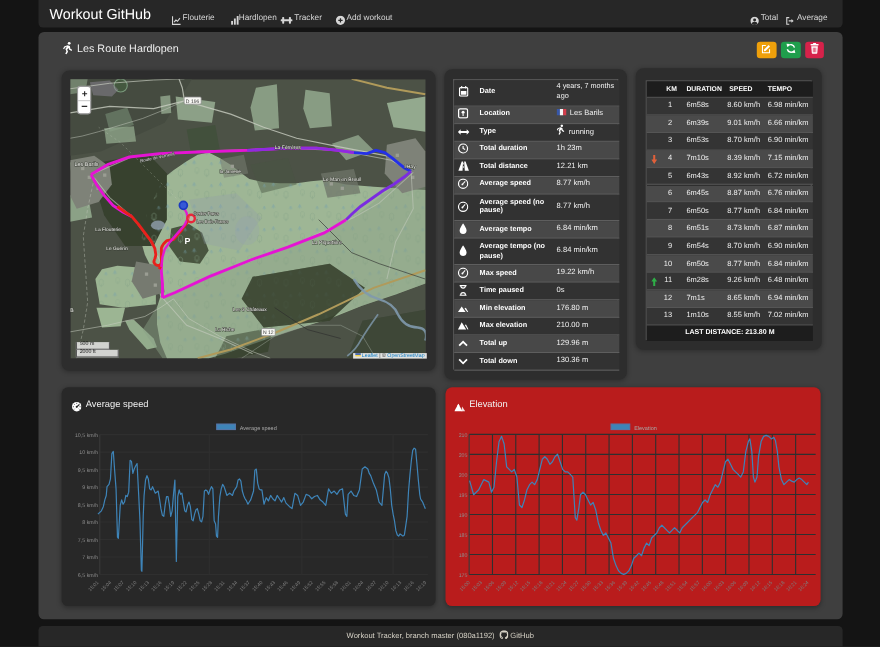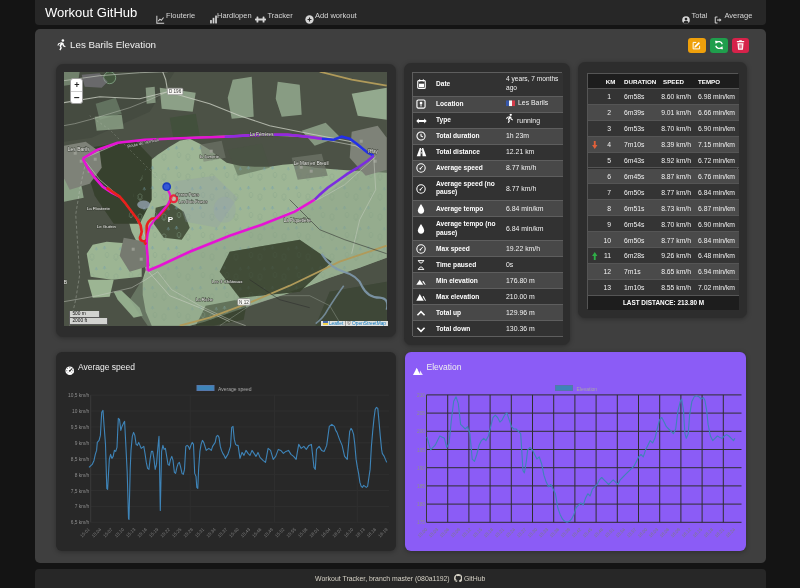--- a/index.html
+++ b/index.html
@@ -46,21 +46,21 @@
         <path d="M11 4.5 L15 8 L11 11.5 z" fill="#d6d6d6" stroke="none"></path>
         <path d="M6 8 H12" stroke-width="2.2"></path>
       </svg></span>
 <span class="abs" style="left:689.5px;top:10.5px;font-size:7.5px;color:#d6d6d6">Average</span>
 </div>
 <div class="abs" style="left:35px;top:29px;width:730.5px;height:534px;background:#3f3f3f;border-radius:5px">
     <span class="abs" style="left:22px;top:8.2px"><svg width="10" height="12" viewBox="0 0 12 16" fill="#fff">
         <circle cx="7.2" cy="1.9" r="1.7"></circle>
         <path d="M5.2 4.2 L8 5.2 L8.6 8.4 L10.8 9.6 L10.2 11 L7.2 9.6 L6.6 7.4 L4.8 9.2 L5.8 12 L4 15.2 L2.4 14.4 L3.8 11.6 L2.6 8.6 L4.6 5.6 L2.2 6.8 L1 9 L-0.2 8.4 L1.2 5.6 z"></path>
       </svg></span>
-    <span class="abs" style="left:35px;top:10px;font-size:9.8px;color:#f0f0f0">Les Barils Elevation</span>
+    <span class="abs" style="left:35px;top:10px;font-size:9.8px;color:#f0f0f0">Les Route Hardlopen</span>
     <span class="abs" style="left:653px;top:8.5px;width:17.5px;height:15px;background:#efa00b;border-radius:3px;text-align:center;line-height:14px"><svg width="9" height="9" viewBox="0 0 16 16" fill="none" stroke="#fff" stroke-width="1.7">
         <path d="M12 1.8 L14.2 4 L7 11.2 L4.2 11.8 L4.8 9 z" fill="#fff" stroke="none"></path>
         <path d="M13.5 8.5 V14 H2 V2.5 H7.5"></path>
       </svg></span>
     <span class="abs" style="left:675px;top:8.5px;width:17.5px;height:15px;background:#1f9e4c;border-radius:3px;text-align:center;line-height:14px"><svg width="10" height="10" viewBox="0 0 16 16" fill="none">
         <path d="M13.2 6.8 A5.6 5.6 0 0 0 3.6 4.4" stroke="#fff" stroke-width="2.1"></path>
         <path d="M2.8 9.2 A5.6 5.6 0 0 0 12.4 11.6" stroke="#fff" stroke-width="2.1"></path>
         <path d="M1.6 1.2 L6.4 1.6 L2.8 6.4 z" fill="#fff"></path>
         <path d="M14.4 14.8 L9.6 14.4 L13.2 9.6 z" fill="#fff"></path>
       </svg></span>
@@ -476,21 +476,21 @@
         <text x="286.2" y="177.8" font-size="4.5" fill="#7e7e7e" text-anchor="end" transform="rotate(-45 286.2 177.8)">16:07</text>
         <text x="297.6" y="177.8" font-size="4.5" fill="#7e7e7e" text-anchor="end" transform="rotate(-45 297.6 177.8)">16:10</text>
         <text x="309.1" y="177.8" font-size="4.5" fill="#7e7e7e" text-anchor="end" transform="rotate(-45 309.1 177.8)">16:13</text>
         <text x="320.5" y="177.8" font-size="4.5" fill="#7e7e7e" text-anchor="end" transform="rotate(-45 320.5 177.8)">16:16</text>
         <text x="332.0" y="177.8" font-size="4.5" fill="#7e7e7e" text-anchor="end" transform="rotate(-45 332.0 177.8)">16:19</text>
         <rect x="141" y="33.5" width="17" height="5" fill="#3e84b8" stroke="#57a"></rect>
         <text x="162" y="38.5" font-size="5" fill="#a8a8a8">Average speed</text>
         <polyline points="33,115.4 36.2,112.4 38,108.4 39.3,102.4 40.6,98.4 41.3,90.4 43.1,88.4 44.4,83.4 45.7,60.4 47,58.4 48.2,75.4 49.5,92.4 50.8,136.4 51.6,137.4 53.3,107.4 54.6,102.4 55.9,106.4 57.2,104.4 58.4,98.4 59.7,99.4 61,95.4 62.3,66.4 63.5,67.4 64.8,78.4 66,74.4 67.4,71.4 68.6,69.4 69.9,94.4 71.2,120.4 72.5,166.4 73,167.4 74.2,117.4 75,98.4 76.3,84.4 77.6,80.4 78.8,83.4 80.1,92.4 81.4,93.4 82.7,90.4 85.2,96.4 87.8,94.4 89,101.4 90.3,110.4 91.6,116.4 92.9,117.4 94.1,107.4 95.4,99.4 96.7,99.4 97.9,106.4 99.2,117.4 100.5,112.4 101.8,96.4 103,84.4 104.3,158.4 105.6,99.4 106.9,93.4 108.1,97.4 109.4,96.4 110.7,104.4 112,112.4 113.2,113.4 114.5,107.4 115.8,104.4 117,108.4 118.4,120.4 119.6,121.4 120.9,115.4 122.2,111.4 123.4,110.4 124.7,115.4 126,121.4 127.3,122.4 128.5,117.4 129.8,94.4 131.1,93.4 132.4,94.4 133.6,97.4 134.9,93.4 136.2,90.4 137.5,92.4 138.7,121.4 140,124.4 140.8,135.4 141.8,136.4 142.6,117.4 143.9,99.4 145.1,92.4 146.4,88.4 147.7,90.4 149,94.4 150.2,98.4 151.5,97.4 152.8,96.4 154.1,97.4 155.3,98.4 156.6,94.4 157.9,92.4 159.2,90.4 160.4,84.4 161.7,83.4 163,85.4 164.3,94.4 165.5,98.4 166.8,101.4 168.1,103.4 169.4,106.4 170.6,104.4 171.9,102.4 173.2,98.4 174.5,94.4 175.7,75.4 177,74.4 178.3,87.4 179.6,92.4 180.8,93.4 182.1,93.4 184,106.4 186,100.4 188,103.4 190,98.4 192,101.4 194,103.4 196,98.4 198,101.4 200,104.4 202,100.4 204,105.4 207,108.4 209.5,110.4 212.1,96.4 214.6,98.4 217.2,107.4 219.7,104.4 222.3,97.4 224.8,98.4 227.4,101.4 229.9,99.4 232.5,98.4 235,102.4 237.6,104.4 240.1,107.4 242.7,92.4 245.2,96.4 247.8,94.4 250.3,97.4 252.9,93.4 255.4,92.4 258,115.4 259.3,117.4 260.5,97.4 263.1,94.4 265.6,98.4 268.2,99.4 270.7,93.4 273.3,74.4 275.8,72.4 278.4,74.4 279.7,78.4 281,80.4 283.5,87.4 286.1,93.4 288.6,104.4 291.2,107.4 293.7,79.4 295,76.4 296.3,78.4 297.6,82.4 298.8,92.4 300.1,107.4 301.4,115.4 302.6,121.4 303.9,130.4 305.2,134.4 306.4,135.4 307.7,133.4 309,134.4 310.3,135.4 311.6,134.4 314.1,117.4 315.4,94.4 316.7,79.4 318,66.4 319.2,57.4 320.5,55.4 321.8,56.4 323,69.4 324.3,84.4 325.6,97.4 326.3,101.4 326.9,102.4 328.2,104.4 329.4,107.4 330.7,110.4" fill="none" stroke="#3e84b8" stroke-width="1.1" stroke-linejoin="round"></polyline>
       </svg>
     </div>
-    <div class="abs" style="left:369.5px;top:322.6px;width:341px;height:199px;background:#8b5cf6;border-radius:6px;box-shadow:0 1px 5px rgba(0,0,0,0.3)">
+    <div class="abs" style="left:369.5px;top:322.6px;width:341px;height:199px;background:#b91c1c;border-radius:6px;box-shadow:0 1px 5px rgba(0,0,0,0.3)">
       <span class="abs" style="left:8.8px;top:10.5px"><svg width="10.5" height="9" viewBox="0 0 17 13" fill="#fff">
           <path d="M6 1 L12 12 L0 12 z"></path>
           <path d="M11.5 5 L16 12 L10.5 12 z" opacity="0.85"></path>
           <path d="M6 1 L7.6 4 L6 5.4 L4.4 4 z" fill="#fff"></path>
         </svg></span>
       <span class="abs" style="left:22px;top:10px;font-size:8.5px;color:#f0f0f0">Elevation</span>
       <svg width="340" height="199" viewBox="0 0 340 199" style="position:absolute;left:0;top:0">
         <line x1="21.5" y1="42.9" x2="336.5" y2="42.9" stroke="#2f2f2f" stroke-width="1"></line>
         <line x1="21.5" y1="61.1" x2="336.5" y2="61.1" stroke="#2f2f2f" stroke-width="1"></line>
         <line x1="21.5" y1="79.3" x2="336.5" y2="79.3" stroke="#2f2f2f" stroke-width="1"></line>

